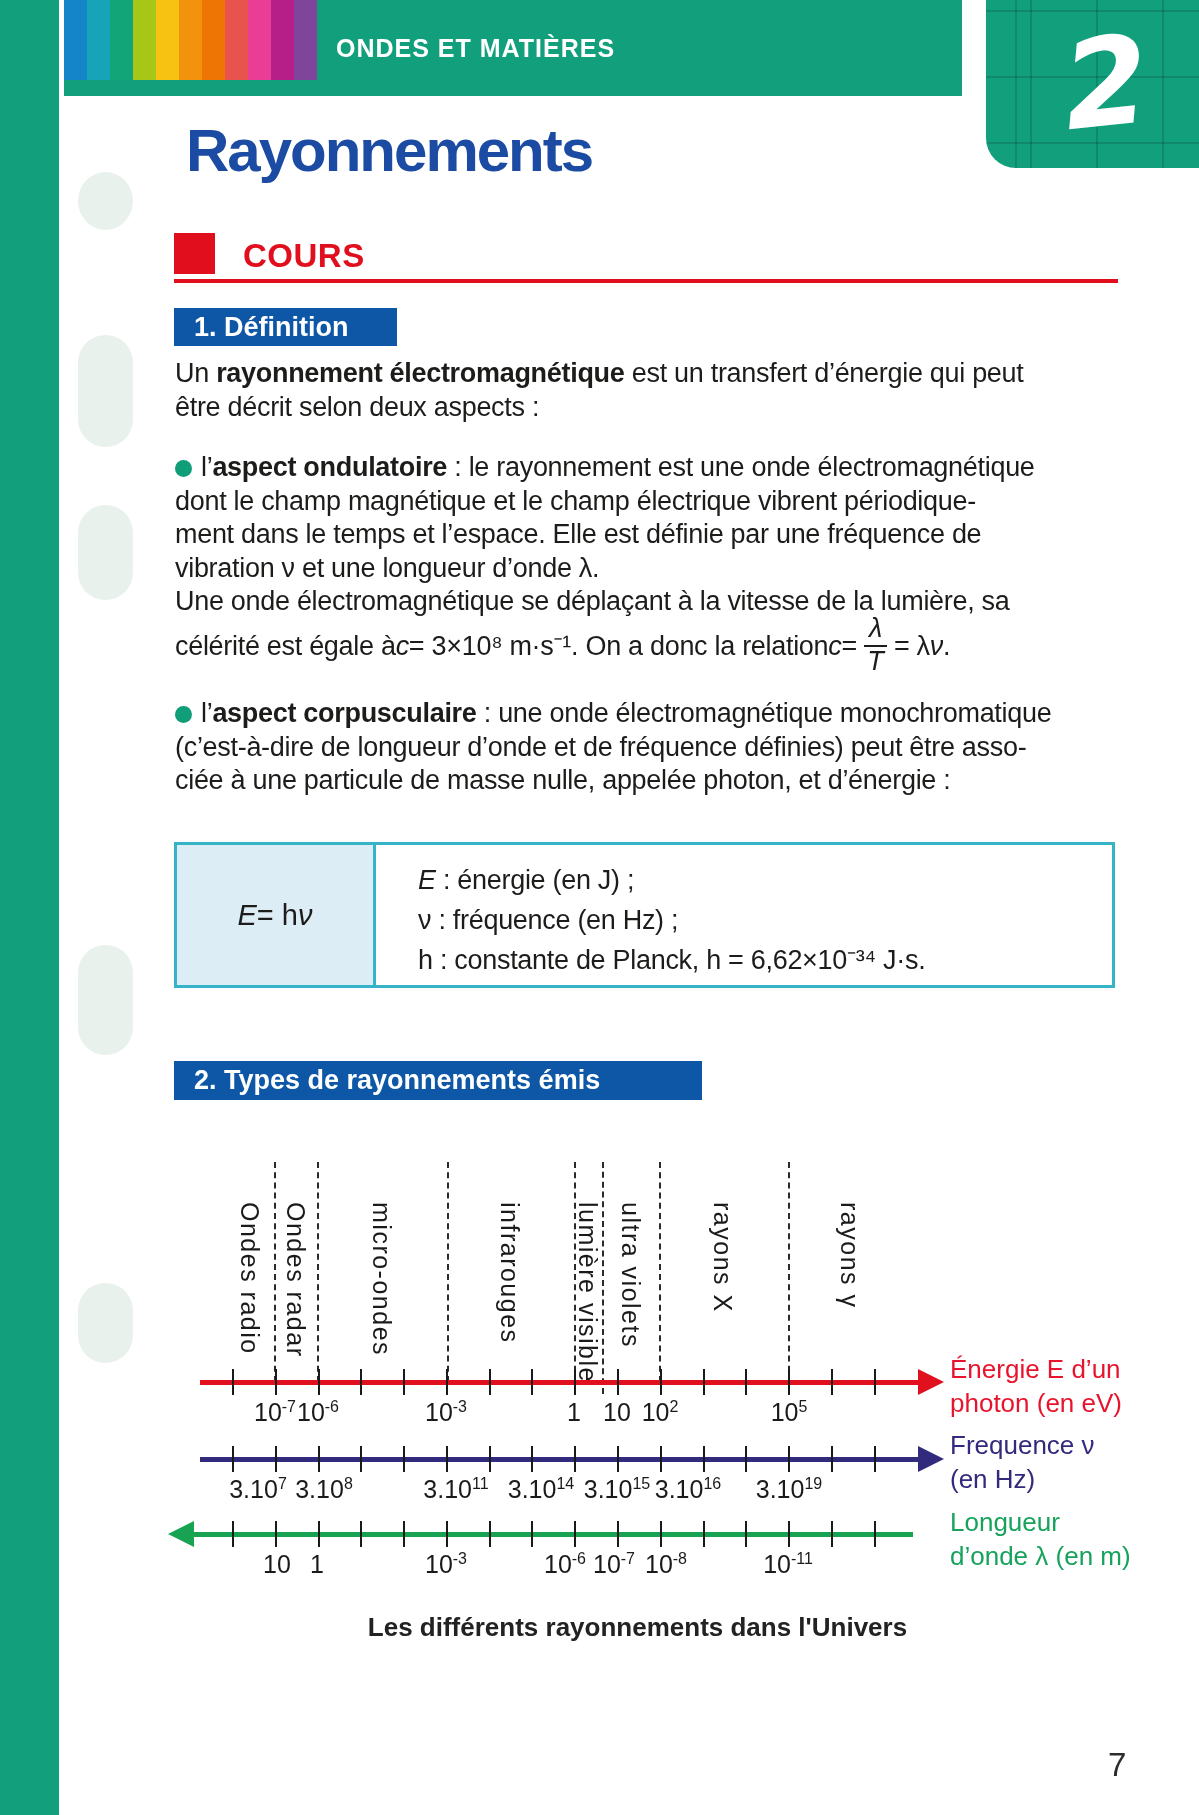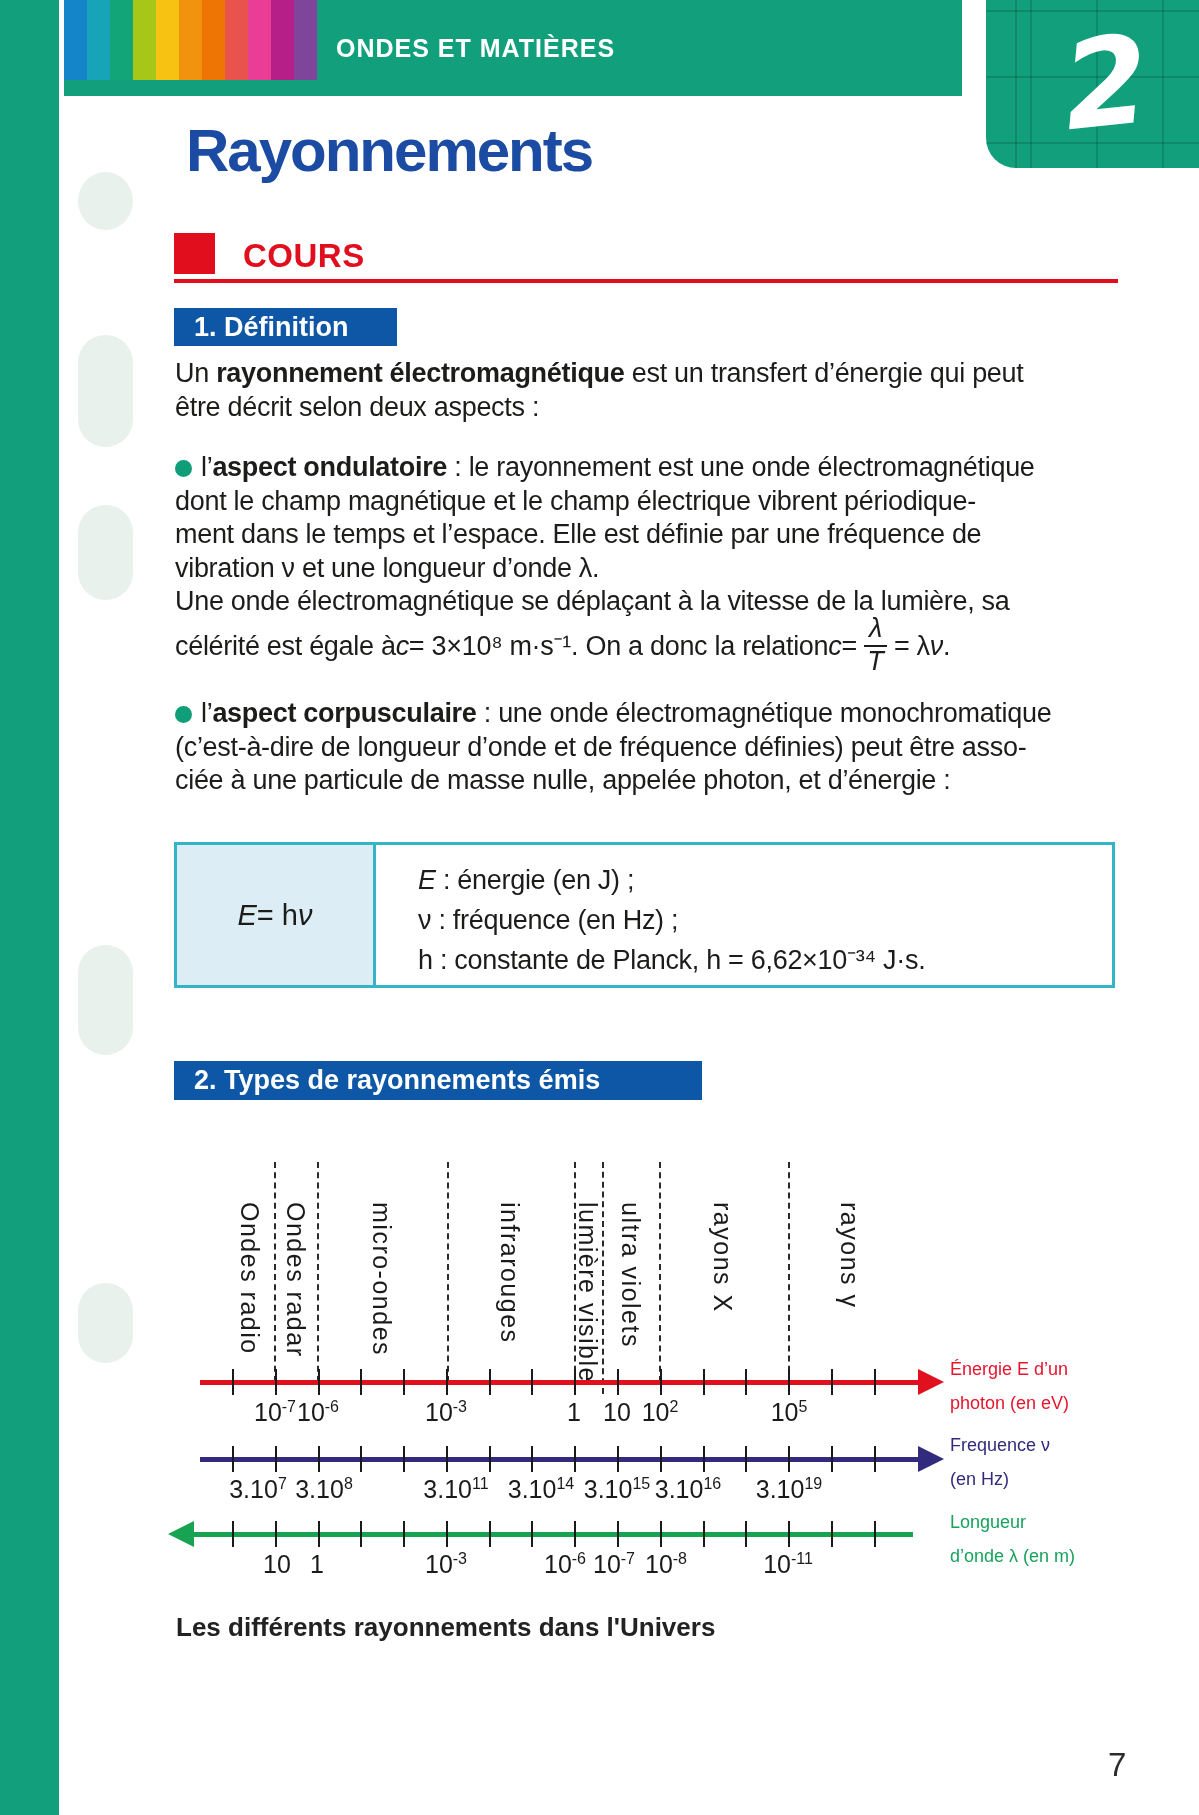--- a/index.html
+++ b/index.html
@@ -43,22 +43,22 @@
              font-size:29px;color:#1c1c1a;}
   .fbox-right{flex:1;padding:15px 0 0 42px;font-size:27px;line-height:40px;letter-spacing:-0.3px;}
   
   .dash{position:absolute;width:0;border-left:2px dashed #2a2a2a;}
   .band-label{position:absolute;writing-mode:vertical-rl;font-size:25px;letter-spacing:1.5px;color:#1a1a1a;white-space:nowrap;}
   .axis-line{position:absolute;height:5px;}
   .arrow{position:absolute;width:0;height:0;border-top:13px solid transparent;border-bottom:13px solid transparent;}
   .tick{position:absolute;width:2px;height:26px;background:#1a1a1a;}
   .tick-label{position:absolute;transform:translateX(-50%);font-size:25px;color:#1a1a1a;white-space:nowrap;}
   .tick-label sup{font-size:16px;}
-  .axis-title{position:absolute;font-size:18px;line-height:34px;white-space:nowrap;}
-  .caption{position:absolute;left:176px;top:1612px;width:943px;font-size:26px;font-weight:bold;color:#222;}
+  .axis-title{position:absolute;font-size:26px;line-height:34px;white-space:nowrap;}
+  .caption{position:absolute;left:166px;top:1612px;width:943px;text-align:center;font-size:26px;font-weight:bold;color:#222;}
   
   .footer{position:absolute;left:92px;top:1834px;display:flex;align-items:flex-start;color:#c9c9c9;}
   .footer .defi{font-size:38px;font-weight:bold;letter-spacing:-1px;}
   .footer .bac{font-size:38px;font-weight:bold;background:#c9c9c9;color:#ffffff;padding:0 5px;margin-left:3px;line-height:40px;}
   .footer .subject{font-size:33px;font-weight:bold;margin-left:12px;}
   .footer .subject sup{font-size:20px;}
   .page-num{position:absolute;left:1108px;top:1746px;font-size:33px;color:#2b2b2b;}
 </style>
 </head>
 <body>

